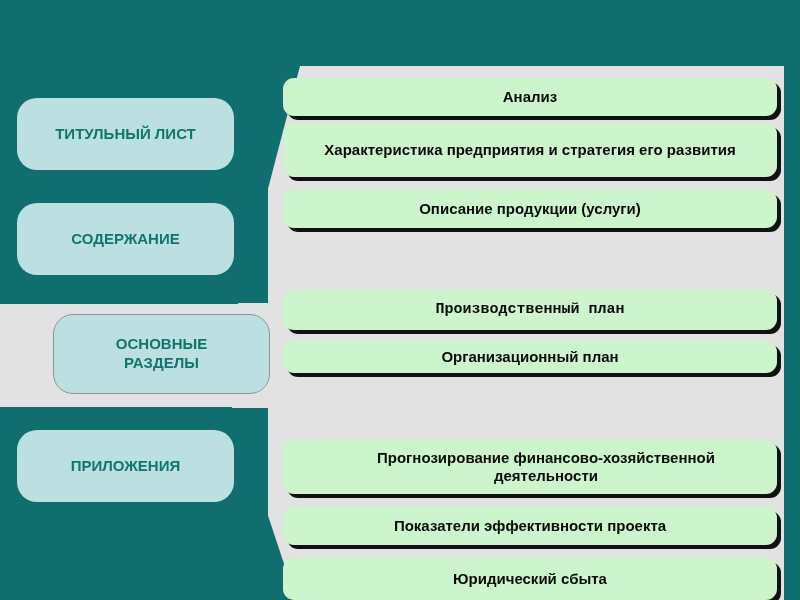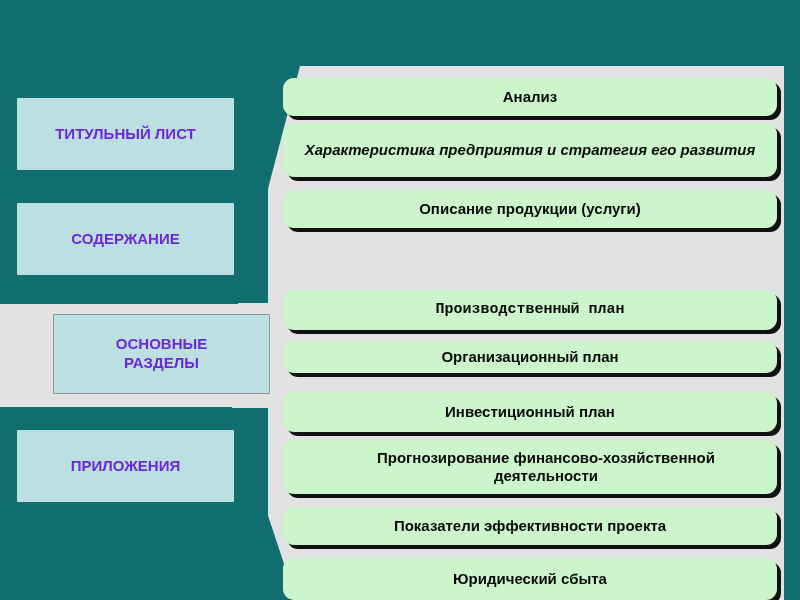--- a/index.html
+++ b/index.html
@@ -82,28 +82,28 @@
     letter-spacing: -0.1px;
     white-space: nowrap;
   }
 
   
   .left-box {
     position: absolute;
     left: 17px;
     width: 217px;
     background: #BCE0E2;
-    border-radius: 1px;
+    border-radius: 20px;
     display: flex;
     align-items: center;
     justify-content: center;
     text-align: center;
     font-size: 15px;
     font-weight: bold;
-    color: #6d28d9;
+    color: #0f766e;
     line-height: 1.25;
     box-sizing: border-box;
   }
   .left-box.outlined {
     border: 1.5px solid #8A9699;
     margin-left: 36px;
   }
 
   
   .right-box {
@@ -153,34 +153,31 @@
     <div class="left-box outlined" style="top: 314px; height: 80px;">
       <span style="white-space: pre-line;">ОСНОВНЫЕ
 РАЗДЕЛЫ</span>
     </div>
     <div class="left-box" style="top: 430px; height: 72px;">
       <span>ПРИЛОЖЕНИЯ</span>
     </div>
     <div class="right-box" style="top: 78px; height: 38px;">
       <span class="label">Анализ</span>
     </div>
-    <div class="right-box" style="top: 123px; height: 54px; font-style: italic;">
+    <div class="right-box" style="top: 123px; height: 54px;">
       <span class="label">Характеристика предприятия и стратегия его развития</span>
     </div>
     <div class="right-box" style="top: 190px; height: 38px;">
       <span class="label">Описание продукции (услуги)</span>
     </div>
     <div class="right-box" style="top: 290px; height: 40px; font-family: Liberation Mono, monospace;">
       <span class="label">Производственный план</span>
     </div>
     <div class="right-box" style="top: 341px; height: 32px;">
       <span class="label">Организационный план</span>
-    </div>
-    <div class="right-box" style="top: 392px; height: 40px;">
-      <span class="label">Инвестиционный план</span>
     </div>
     <div class="right-box" style="top: 440px; height: 54px; padding-left: 42px;">
       <span class="label">Прогнозирование финансово-хозяйственной деятельности</span>
     </div>
     <div class="right-box" style="top: 507px; height: 38px;">
       <span class="label">Показатели эффективности проекта</span>
     </div>
     <div class="right-box" style="top: 558px; height: 42px;">
       <span class="label">Юридический сбыта</span>
     </div>

